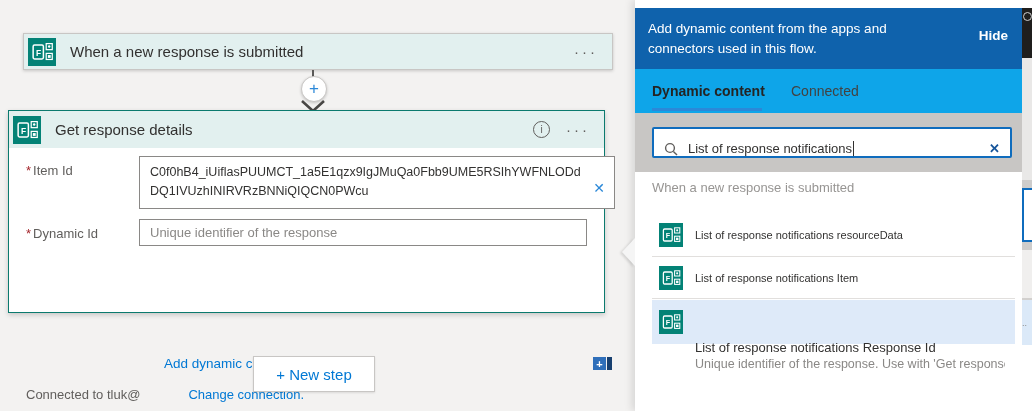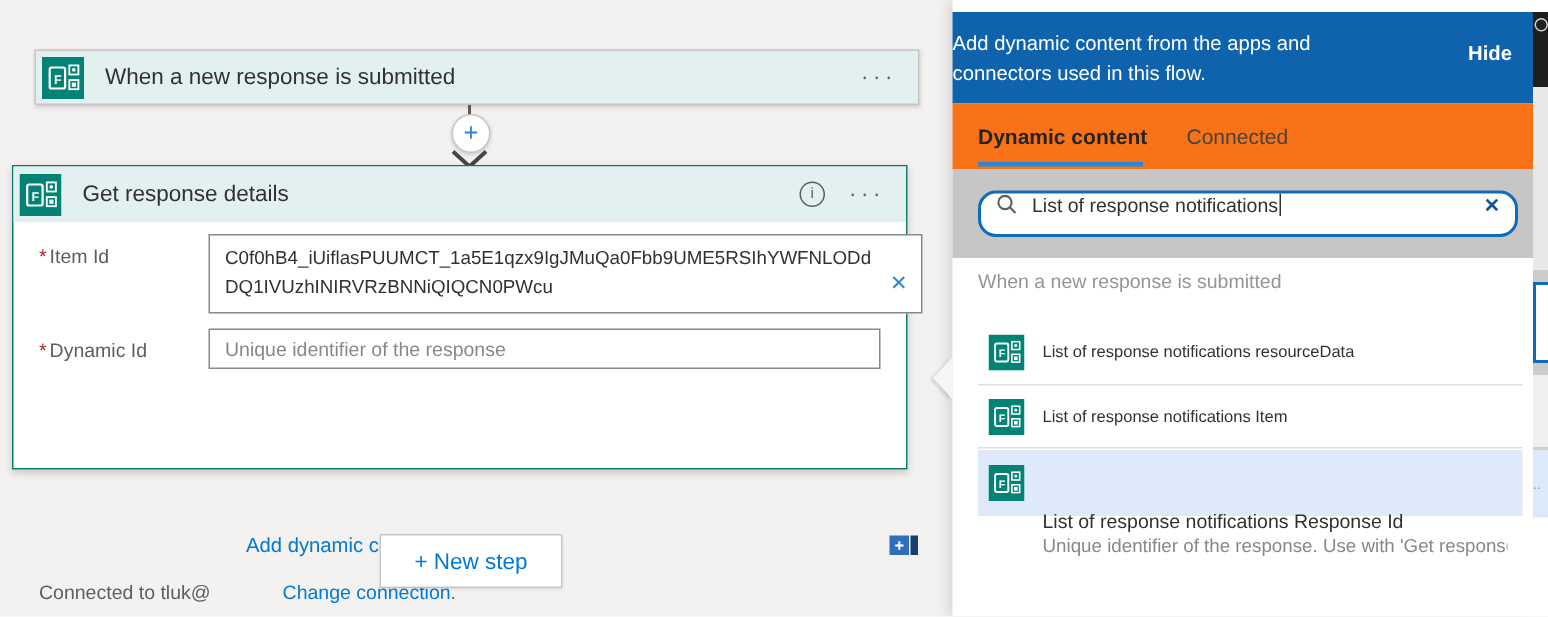--- a/index.html
+++ b/index.html
@@ -55,34 +55,34 @@
     background:#fff;border:1px solid #c8c6c4;box-shadow:0 1px 2px rgba(0,0,0,.1);
     display:flex;align-items:center;justify-content:center;font-size:15px;color:#0078d4;cursor:pointer;}
 
   
   .panel{position:absolute;left:635px;top:0;width:387px;height:411px;background:#fff;
     box-shadow:-3px 0 8px rgba(0,0,0,.12);}
   .panel-beak{position:absolute;left:-13px;top:238px;width:0;height:0;
     border-top:14px solid transparent;border-bottom:14px solid transparent;
     border-right:13px solid #f5f5f5;filter:drop-shadow(-2px 1px 1px rgba(0,0,0,.12));}
   .panel-blue{position:absolute;left:0;top:8px;width:100%;height:61px;background:#0f62ac;
-    box-sizing:border-box;padding:11px 14px 0 0;display:flex;}
+    box-sizing:border-box;padding:11px 14px 0 13px;display:flex;}
   .panel-msg{color:#fff;font-size:13.5px;line-height:1.45;width:300px;}
   .hide-btn{color:#fff;font-size:13.5px;font-weight:bold;margin-left:auto;cursor:pointer;padding-top:9px;}
 
-  .tabs{position:absolute;left:0;top:69px;width:100%;height:44px;background:#f97316;}
+  .tabs{position:absolute;left:0;top:69px;width:100%;height:44px;background:#0ea5e9;}
   .tab{position:absolute;top:14px;font-size:14px;cursor:pointer;}
   .tab.active{left:17px;font-weight:bold;color:#242424;}
   .tab.inactive{left:156px;color:#424242;}
   .tab-underline{position:absolute;left:17px;bottom:2px;width:110px;height:3px;background:#2b88d8;}
 
   .search-strip{position:absolute;left:0;top:113px;width:100%;height:59px;background:#c8c6c4;}
   .search-box{position:absolute;left:17px;top:14px;width:360px;height:31px;background:#fff;
-    border:2px solid #0f6cbd;border-radius:12px;box-sizing:border-box;
-    display:flex;align-items:flex-start;}
+    border:2px solid #0f6cbd;border-radius:2px;box-sizing:border-box;
+    display:flex;align-items:flex-end;}
   .search-box svg{margin:0 10px 0 10px;flex:0 0 14px;}
   .search-text{font-size:13px;color:#323130;white-space:nowrap;}
   .caret{display:inline-block;width:1px;height:15px;background:#323130;vertical-align:middle;margin-left:1px;}
   .search-clear{margin-left:auto;margin-right:10px;color:#15549a;font-weight:bold;font-size:13px;cursor:pointer;}
 
   .group-header{position:absolute;left:17px;top:180px;font-size:13px;color:#979593;}
 
   .dc-item{position:absolute;left:17px;width:363px;height:41px;display:flex;align-items:center;cursor:pointer;}
   .dc-item .card-icon{width:24px;height:24px;flex:0 0 24px;margin-left:7px;}
   .dc-title{font-size:11px;margin-left:12px;white-space:nowrap;overflow:hidden;}

